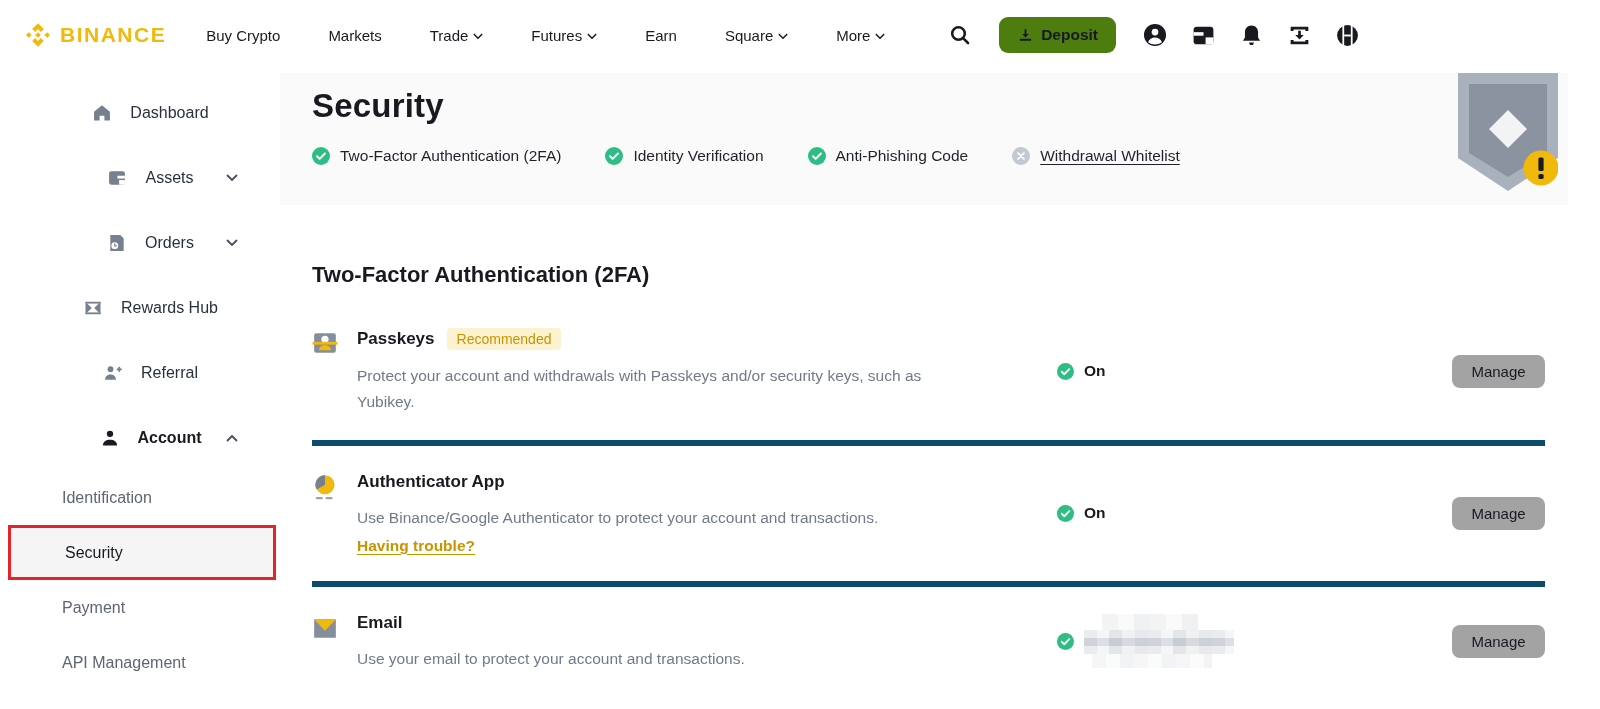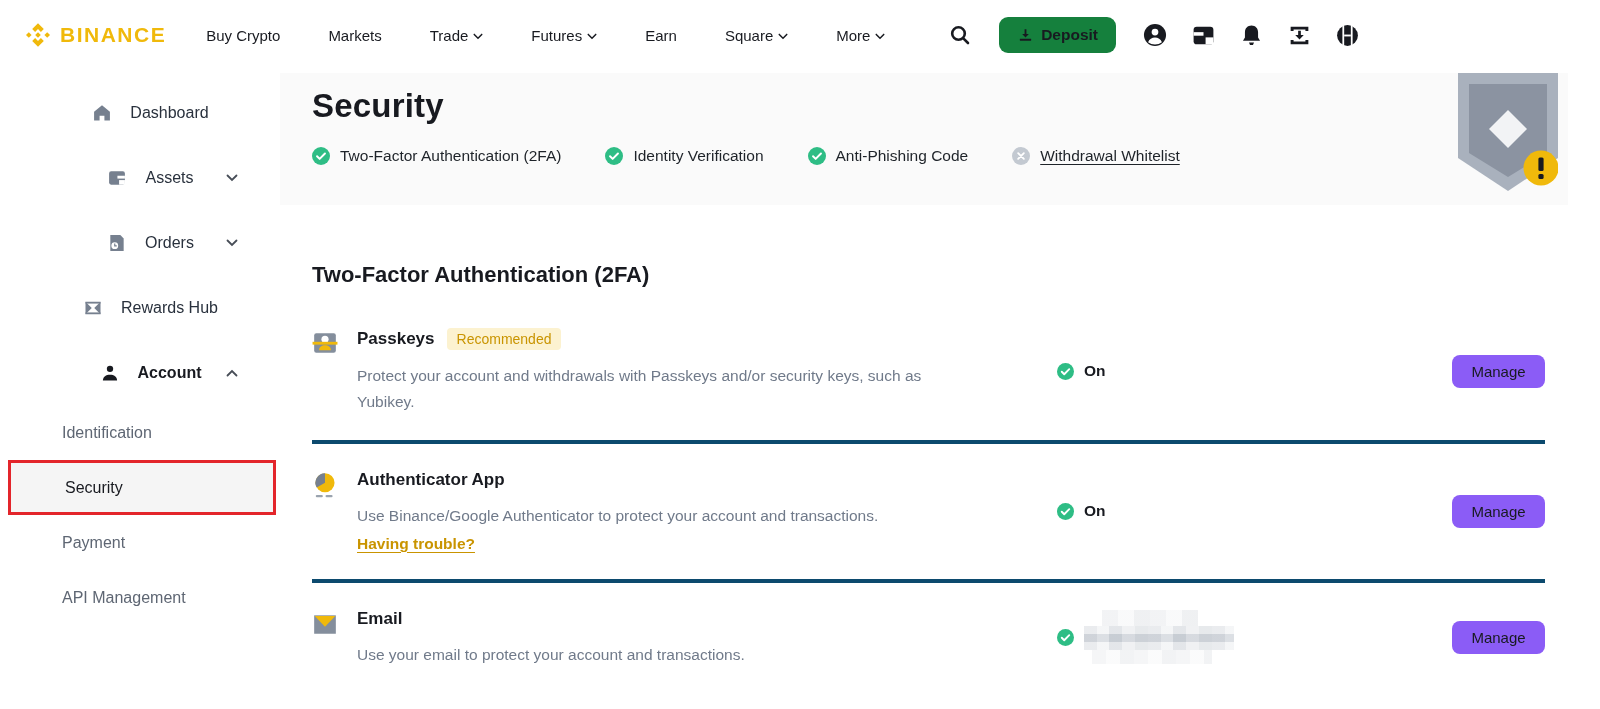--- a/index.html
+++ b/index.html
@@ -8,21 +8,21 @@
 
   
   .topbar { position:absolute; top:0; left:0; width:1388px; height:70px; background:#fff; display:flex; align-items:center; padding:0 24px; z-index:5; }
   .brand { display:flex; align-items:center; gap:8px; cursor:pointer; }
   .brand-text { color:#F0B90B; font-size:21px; font-weight:800; letter-spacing:1.5px; }
   .nav { display:flex; align-items:center; margin-left:26px;gap:20px; }
   .nav-item { display:flex; align-items:center; gap:5px; padding:10px 14px; font-size:15px; font-weight:500; color:#181A20; cursor:pointer; white-space:nowrap; }
   .nav-chevron { display:inline-flex; margin-top:2px; color:#181A20; }
   .topbar-right { margin-left:auto; display:flex; align-items:center; gap:14px; }
   .icon-btn { width:34px; height:34px; display:flex; align-items:center; justify-content:center; cursor:pointer; }
-  .deposit-btn { display:flex; align-items:center; gap:7px; background:#15803d; border:none; border-radius:9px; height:36px; padding:0 18px; font-size:15.5px; font-weight:600; color:#181A20; cursor:pointer; font-family:inherit; margin:0 8px; }
+  .deposit-btn { display:flex; align-items:center; gap:7px; background:#4d7c0f; border:none; border-radius:9px; height:36px; padding:0 18px; font-size:15.5px; font-weight:600; color:#181A20; cursor:pointer; font-family:inherit; margin:0 8px; }
 
   
   .sidebar { position:absolute; top:70px; left:0; width:272px; bottom:0; background:#fff; padding-top:10px; z-index:4; }
   .side-item { position:relative; height:65px; display:flex; align-items:center; padding-left:28px; gap:17px; font-size:16px; font-weight:500; color:#29313D; cursor:pointer;justify-content:center; }
   .side-item .side-icon { width:22px; height:22px; display:flex; align-items:center; justify-content:center; color:#76808F; }
   .side-item.active { color:#181A20; font-weight:700; }
   .side-item.active .side-icon { color:#181A20; }
   .side-chevron { position:absolute; right:34px; color:#474D57; display:flex; }
   .sub-item { position:relative; height:55px; display:flex; align-items:center; padding-left:62px; font-size:16px; font-weight:500; color:#5E6673; cursor:pointer; }
   .sub-item.selected { color:#181A20; background:#F5F5F5; margin-left:8px; width:268px; padding-left:54px; border:3px solid #E3252B; }
@@ -32,30 +32,30 @@
   .sec-panel { position:relative; margin:3px 32px 0 8px; height:132px; background:#FAFAFA; padding:14px 0 0 32px; }
   .sec-title { font-size:33px; font-weight:700; color:#181A20; letter-spacing:.2px; }
   .status-row { display:flex; align-items:center; gap:44px; margin-top:22px; }
   .status-item { display:flex; align-items:center; gap:10px; font-size:15.5px; color:#1E2329; cursor:pointer; }
   .status-item .txt-underline { text-decoration:underline; text-underline-offset:3px; }
   .shield-wrap { position:absolute; top:0; right:10px; width:100px; height:120px; }
 
   
   .section { padding:0 55px 0 40px; }
   .section-heading { margin-top:57px; font-size:22px; font-weight:700; color:#181A20; }
-  .tfa-row { display:grid; grid-template-columns:45px 700px 1fr 100px; align-items:center; border-bottom:4px solid #0c4a6e; padding:26px 0; }
+  .tfa-row { display:grid; grid-template-columns:45px 700px 1fr 100px; align-items:center; border-bottom:6px solid #0c4a6e; padding:26px 0; }
   .tfa-row:last-child { border-bottom:none; }
   .row-icon { align-self:start; width:26px; height:26px; margin-top:2px; }
   .row-head { display:flex; align-items:center; gap:12px; }
   .row-title { font-size:17px; font-weight:700; color:#181A20; }
   .badge { background:#FCF2D0; color:#C99400; font-size:14px; font-weight:500; padding:3px 10px; border-radius:4px; }
   .row-desc { margin-top:13px; font-size:15.5px; line-height:1.65; color:#707A8A; max-width:620px; }
   .row-link { display:inline-block; margin-top:6px; font-size:15.5px; font-weight:700; color:#C99400; text-decoration:underline; text-underline-offset:3px; cursor:pointer; }
   .row-status { display:flex; align-items:center; gap:10px; font-size:15.5px; font-weight:700; color:#181A20; }
-  .manage-btn { justify-self:end; min-width:93px; height:33px; background:#8b5cf6; border:none; border-radius:8px; font-size:15px; font-weight:500; color:#181A20; cursor:pointer; font-family:inherit; padding:0 16px; }
+  .manage-btn { justify-self:end; min-width:93px; height:33px; background:#a3a3a3; border:none; border-radius:8px; font-size:15px; font-weight:500; color:#181A20; cursor:pointer; font-family:inherit; padding:0 16px; }
 
   
   .redacted { position:relative; width:150px; height:24px;
     background:
       repeating-linear-gradient(0deg, rgba(255,255,255,.45) 0 8px, rgba(190,196,204,.35) 8px 16px),
       repeating-linear-gradient(90deg, #d9dce1 0 13px, #eceef1 13px 25px, #cdd2d8 25px 38px, #e4e6ea 38px 51px, #d4d8dd 51px 64px);
   }
   .redacted::before { content:""; position:absolute; left:18px; top:-16px; width:96px; height:16px; opacity:.45;
     background:repeating-linear-gradient(90deg,#e3e5e9 0 16px,#f2f3f5 16px 32px,#dcdfe3 32px 48px); }
   .redacted::after { content:""; position:absolute; left:8px; bottom:-14px; width:120px; height:14px; opacity:.4;
@@ -223,20 +223,31 @@
     <span class="side-icon">
       <svg width="20" height="20" viewBox="0 0 24 24" fill="currentColor">
           <path d="M3 4.5 10.5 12 3 19.5z"></path>
           <path d="M21 4.5 13.5 12 21 19.5z"></path>
           <rect x="3" y="4.5" width="18" height="2.2"></rect>
           <rect x="3" y="17.3" width="18" height="2.2"></rect>
         </svg>
     </span>
     <span>Rewards Hub</span>
   </div>
+  <div class="side-item">
+    <span class="side-icon">
+      <svg width="20" height="20" viewBox="0 0 24 24" fill="currentColor">
+          <circle cx="9" cy="7.5" r="3.5"></circle>
+          <path d="M2.5 20c0-4 3-6.2 6.5-6.2s6.5 2.2 6.5 6.2z"></path>
+          <rect x="16.5" y="6.5" width="6" height="2.2"></rect>
+          <rect x="18.4" y="4.6" width="2.2" height="6"></rect>
+        </svg>
+    </span>
+    <span>Referral</span>
+  </div>
   <div class="side-item active">
     <span class="side-icon">
       <svg width="20" height="20" viewBox="0 0 24 24" fill="currentColor">
           <circle cx="12" cy="7" r="3.8"></circle>
           <path d="M3.5 21c0-4.6 3.8-7 8.5-7s8.5 2.4 8.5 7z"></path>
         </svg>
     </span>
     <span>Account</span>
     <span class="side-chevron">
         <svg width="12" height="8" viewBox="0 0 12 8">

